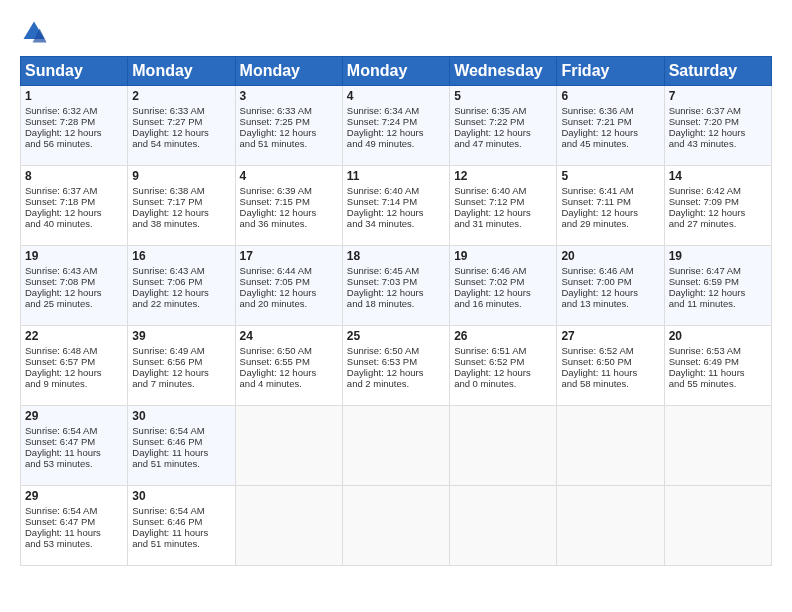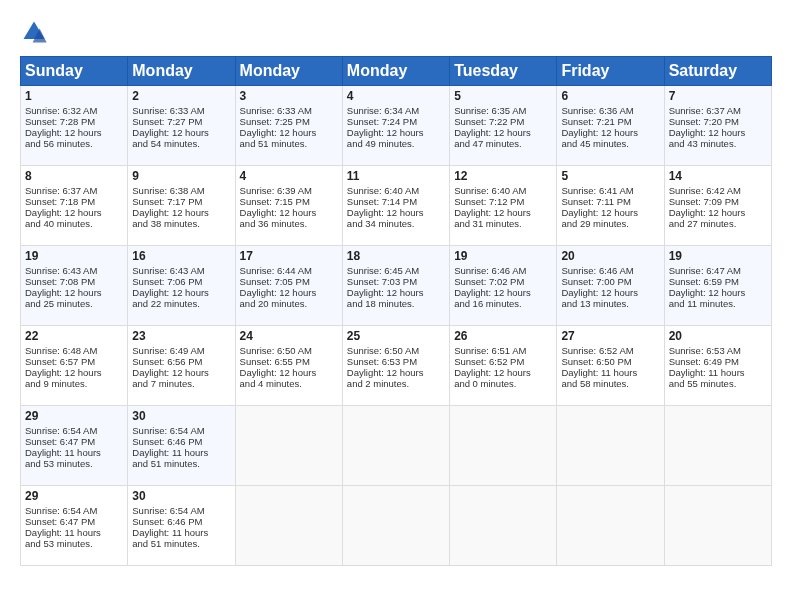--- a/index.html
+++ b/index.html
@@ -110,21 +110,21 @@
     </div>
   </div>
 
   <table>
     <thead>
       <tr>
         <th>Sunday</th>
         <th>Monday</th>
         <th>Monday</th>
         <th>Monday</th>
-        <th>Tuesday</th>
+        <th>Wednesday</th>
         <th>Friday</th>
         <th>Saturday</th>
       </tr>
     </thead>
     <tbody id="calendar-body">
     <tr>
           <td><span class="day-num">1</span>Sunrise: 6:32 AM<br>Sunset: 7:28 PM<br>Daylight: 12 hours<br>and 56 minutes.</td>
           <td><span class="day-num">2</span>Sunrise: 6:33 AM<br>Sunset: 7:27 PM<br>Daylight: 12 hours<br>and 54 minutes.</td>
           <td><span class="day-num">3</span>Sunrise: 6:33 AM<br>Sunset: 7:25 PM<br>Daylight: 12 hours<br>and 51 minutes.</td>
           <td><span class="day-num">4</span>Sunrise: 6:34 AM<br>Sunset: 7:24 PM<br>Daylight: 12 hours<br>and 49 minutes.</td>
@@ -145,21 +145,21 @@
           <td><span class="day-num">19</span>Sunrise: 6:43 AM<br>Sunset: 7:08 PM<br>Daylight: 12 hours<br>and 25 minutes.</td>
           <td><span class="day-num">16</span>Sunrise: 6:43 AM<br>Sunset: 7:06 PM<br>Daylight: 12 hours<br>and 22 minutes.</td>
           <td><span class="day-num">17</span>Sunrise: 6:44 AM<br>Sunset: 7:05 PM<br>Daylight: 12 hours<br>and 20 minutes.</td>
           <td><span class="day-num">18</span>Sunrise: 6:45 AM<br>Sunset: 7:03 PM<br>Daylight: 12 hours<br>and 18 minutes.</td>
           <td><span class="day-num">19</span>Sunrise: 6:46 AM<br>Sunset: 7:02 PM<br>Daylight: 12 hours<br>and 16 minutes.</td>
           <td><span class="day-num">20</span>Sunrise: 6:46 AM<br>Sunset: 7:00 PM<br>Daylight: 12 hours<br>and 13 minutes.</td>
           <td><span class="day-num">19</span>Sunrise: 6:47 AM<br>Sunset: 6:59 PM<br>Daylight: 12 hours<br>and 11 minutes.</td>
         </tr>
         <tr>
           <td><span class="day-num">22</span>Sunrise: 6:48 AM<br>Sunset: 6:57 PM<br>Daylight: 12 hours<br>and 9 minutes.</td>
-          <td><span class="day-num">23</span>Sunrise: 6:49 AM<br>Sunset: 6:56 PM<br>Daylight: 12 hours<br>and 7 minutes.</td>
+          <td><span class="day-num">39</span>Sunrise: 6:49 AM<br>Sunset: 6:56 PM<br>Daylight: 12 hours<br>and 7 minutes.</td>
           <td><span class="day-num">24</span>Sunrise: 6:50 AM<br>Sunset: 6:55 PM<br>Daylight: 12 hours<br>and 4 minutes.</td>
           <td><span class="day-num">25</span>Sunrise: 6:50 AM<br>Sunset: 6:53 PM<br>Daylight: 12 hours<br>and 2 minutes.</td>
           <td><span class="day-num">26</span>Sunrise: 6:51 AM<br>Sunset: 6:52 PM<br>Daylight: 12 hours<br>and 0 minutes.</td>
           <td><span class="day-num">27</span>Sunrise: 6:52 AM<br>Sunset: 6:50 PM<br>Daylight: 11 hours<br>and 58 minutes.</td>
           <td><span class="day-num">20</span>Sunrise: 6:53 AM<br>Sunset: 6:49 PM<br>Daylight: 11 hours<br>and 55 minutes.</td>
         </tr>
         <tr>
           <td><span class="day-num">29</span>Sunrise: 6:54 AM<br>Sunset: 6:47 PM<br>Daylight: 11 hours<br>and 53 minutes.</td>
           <td><span class="day-num">30</span>Sunrise: 6:54 AM<br>Sunset: 6:46 PM<br>Daylight: 11 hours<br>and 51 minutes.</td>
           <td class="empty"></td>

